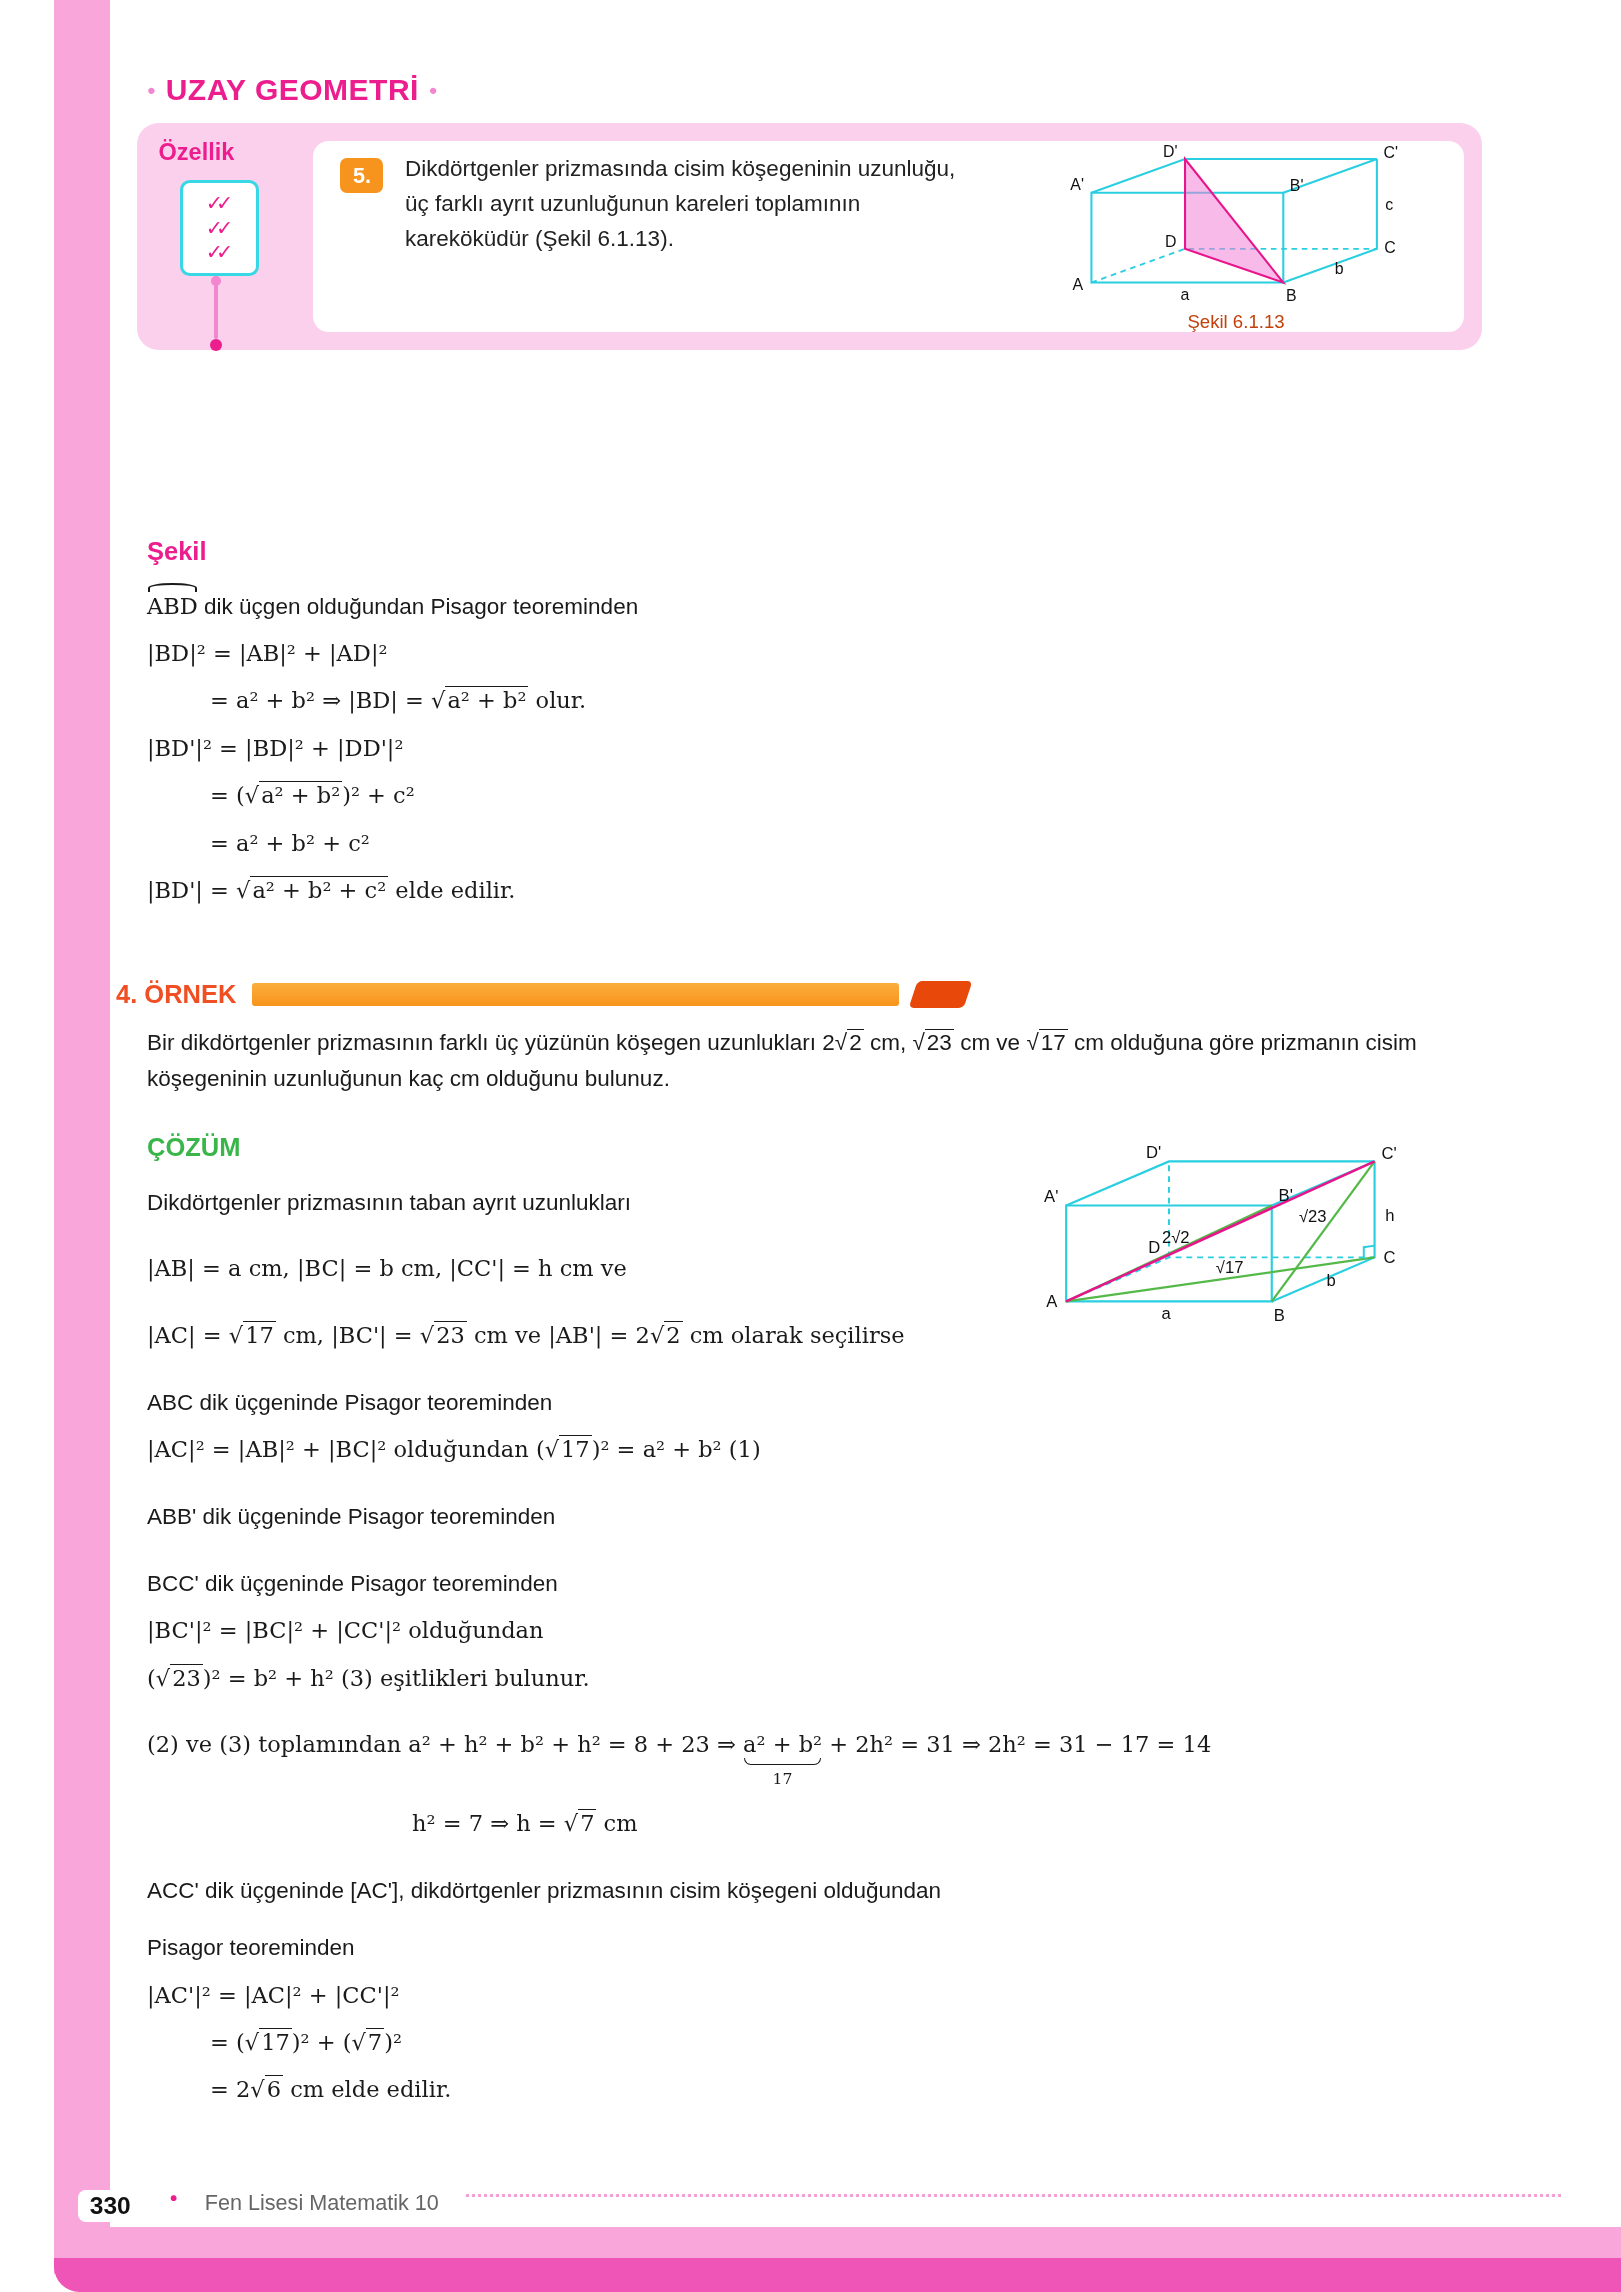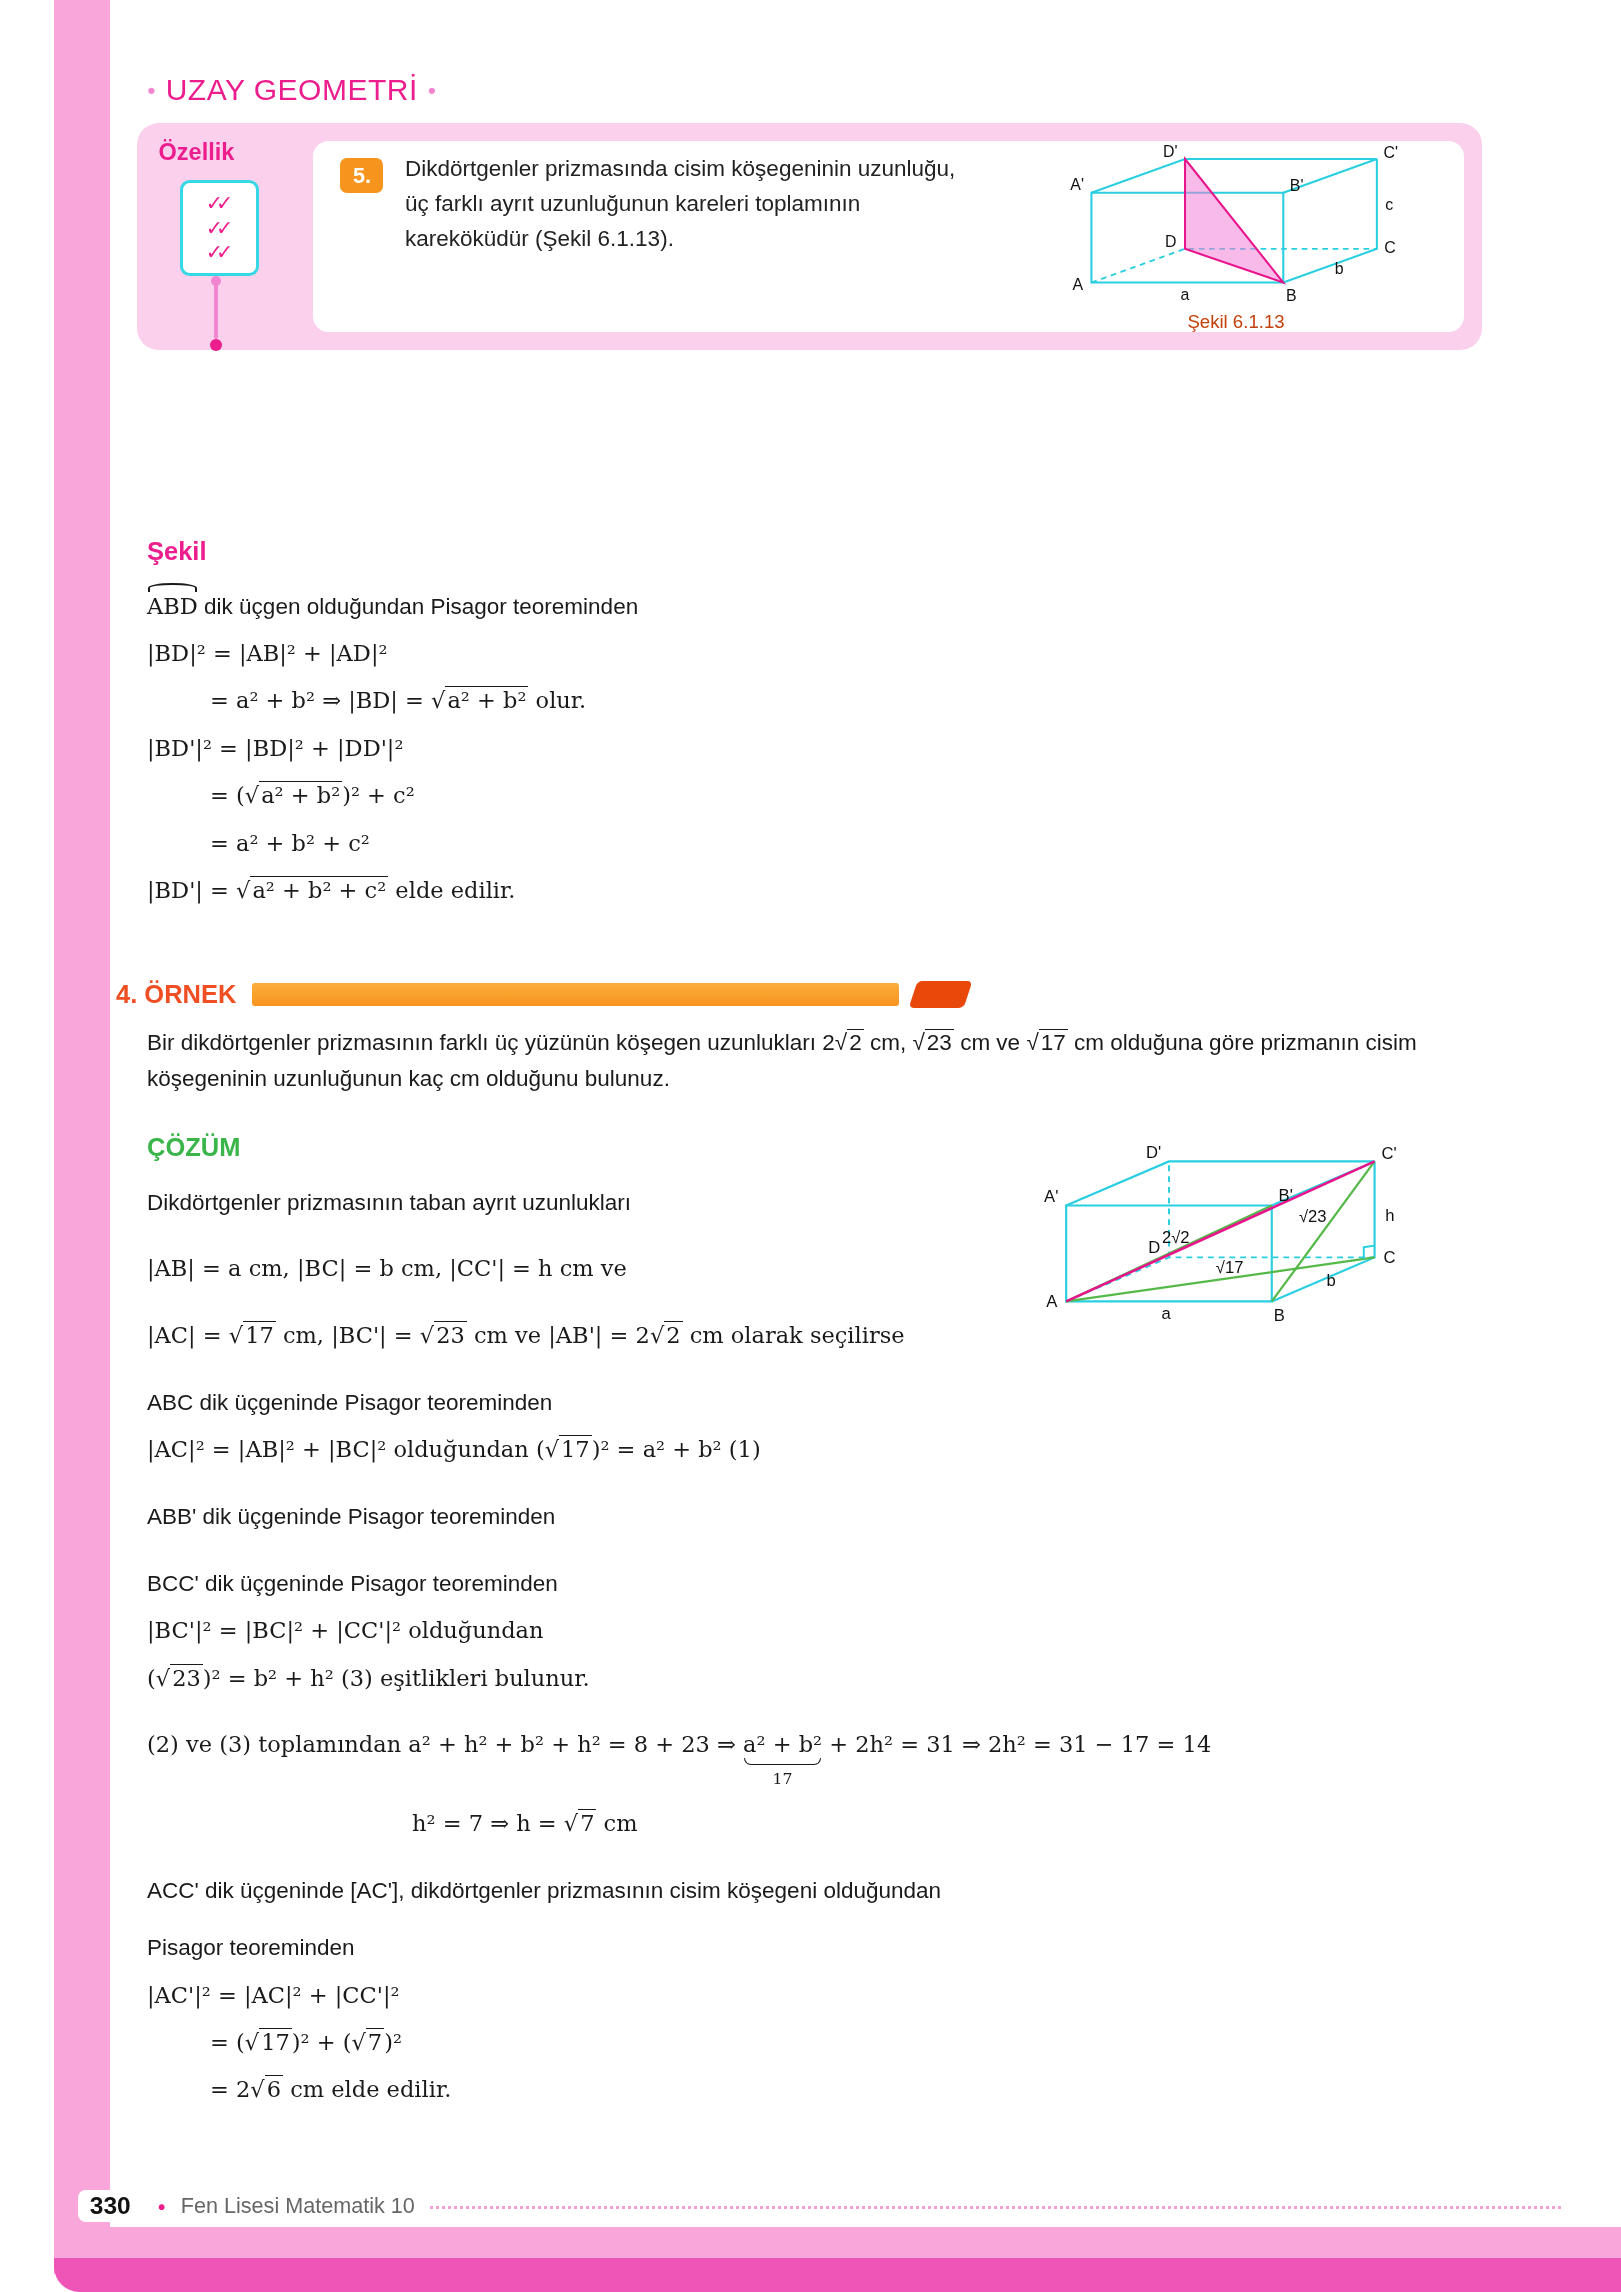--- a/index.html
+++ b/index.html
@@ -6,21 +6,21 @@
   .page{position:relative;width:1621px;height:2293px;background:#ffffff;overflow:hidden;
         font-family:"Liberation Sans",sans-serif;color:#222;}
   
   .left-bar{position:absolute;left:54px;top:0;width:56px;height:2274px;background:#F9A6DA;}
   .band-light{position:absolute;left:54px;right:0;top:2227px;height:31px;background:#F9A6DA;}
   .band-dark{position:absolute;left:54px;right:0;top:2258px;height:34px;background:#EF55B6;border-radius:0 0 0 25.5px;}
 
   
   .title-row{position:absolute;left:147px;top:73px;display:flex;align-items:center;gap:9.8px;}
   .title-dot{font-size:14.7px;color:#F286CF;line-height:1;}
-  .title{font-size:30px;font-weight:400;color:#EC1E8E;margin:0;letter-spacing:0.5px;}
+  .title{font-size:30px;font-weight:700;color:#EC1E8E;margin:0;letter-spacing:0.5px;}
 
   
   .ozellik{position:absolute;left:137px;top:123px;width:1345px;height:227px;background:#FBD0EC;border-radius:21.6px;}
   .oz-label{position:absolute;left:21.6px;top:15.7px;font-size:23.5px;font-weight:700;color:#EC1E8E;text-align:right;}
   .oz-icon{position:absolute;left:43px;top:57px;width:73px;height:90px;background:#fff;border:3.9px solid #35D8E4;
            border-radius:9.8px;display:flex;flex-direction:column;justify-content:center;align-items:center;}
   .check-row{color:#EC1E8E;font-weight:700;font-size:20.6px;line-height:24.5px;letter-spacing:-6.9px;padding-right:6.9px;
              font-family:"DejaVu Sans",sans-serif;}
   .oz-stem{position:absolute;left:77px;top:159px;width:3.9px;height:57px;background:#F286CF;border-radius:2px;}
   .oz-stem::before{content:'';position:absolute;left:-2.9px;top:-5.9px;width:9.8px;height:9.8px;border-radius:50%;background:#F286CF;}
@@ -58,21 +58,21 @@
   .h-center{padding-left:265px;}
   .ubrace{position:relative;display:inline-block;}
   .ub-line{position:absolute;left:1px;right:1px;top:calc(100% - 3.9px);height:5.9px;border:1.6px solid #1a1a1a;
            border-top:none;border-radius:0 0 6.9px 6.9px;}
   .ub-label{position:absolute;left:0;right:0;top:calc(100% + 4.9px);text-align:center;font-size:15.7px;
             font-family:"DejaVu Serif",serif;}
 
   .fig2{position:absolute;left:1027px;top:1125px;width:431px;margin:0;}
 
   
-  .footer{position:absolute;left:78px;right:60px;top:2190px;display:flex;align-items:center;gap:15px;}
+  .footer{position:absolute;left:78px;right:60px;top:2190px;display:flex;gap:27px;}
   .page-num{background:#fff;border-radius:7.8px;padding:2px 11.8px;font-size:24.5px;font-weight:700;color:#111;}
   .footer-dot{color:#EC1E8E;font-size:13.7px;}
   .footer-label{font-size:21.6px;color:#666;}
   .footer-dots{flex:1;border-top:3.9px dotted #F2A0D6;height:0;margin-top:3.9px;}
 </style>
 </head>
 <body>
 
 <div class="page">
   <div class="left-bar"></div>

